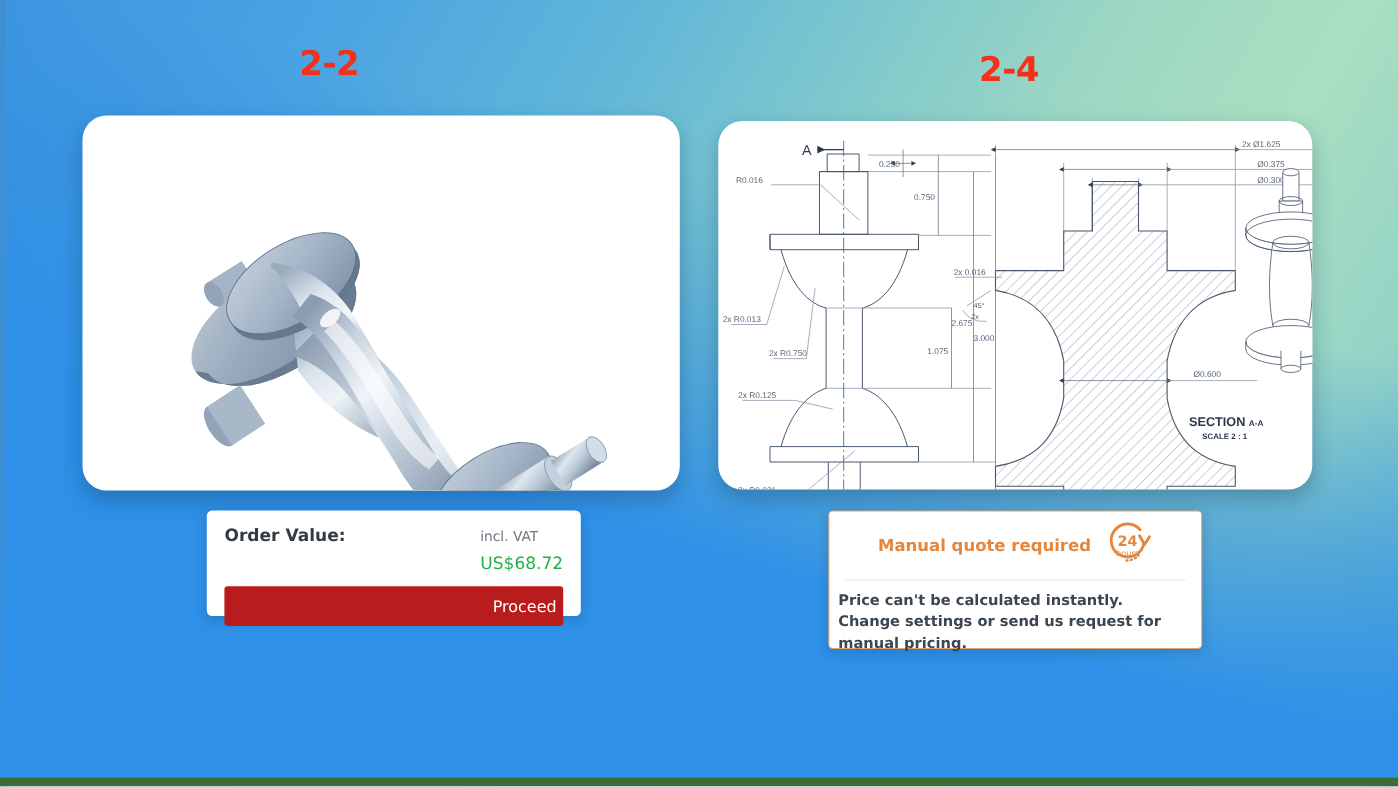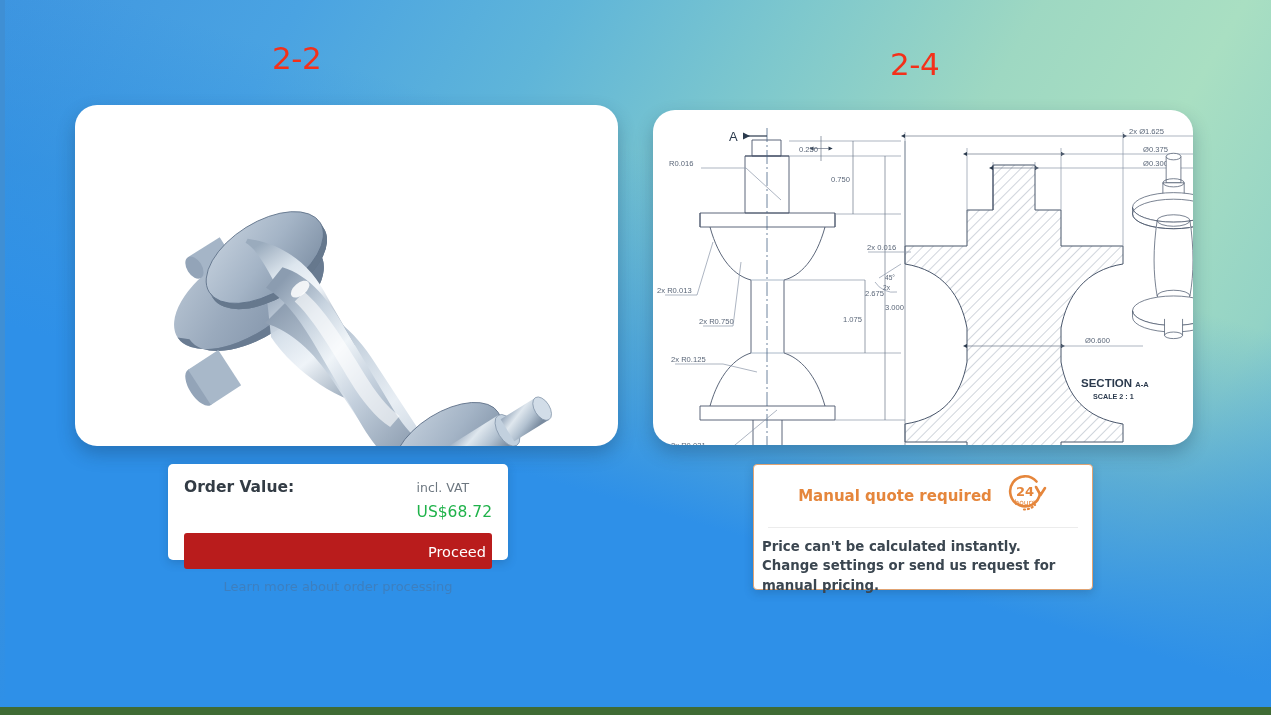--- a/index.html
+++ b/index.html
@@ -37,21 +37,21 @@
     background: #3f6b34;
   }
   #leftedge {
     position: absolute; left: 0; top: 0; width: 5px; height: 100%;
     background: linear-gradient(180deg,#3f8fd4 0%, #3f8fd4 55%, #2e90e8 100%);
   }
   .step-label {
     position: absolute;
     color: #f4301a;
     font-size: 31px;
-    font-weight: normal;
+    font-weight: bold;
     letter-spacing: -0.5px;
     font-family: "DejaVu Sans", sans-serif;
   }
   #label-2-2 { left: 272px; top: 40px; }
   #label-2-3 { left: 890px; top: 46px; }
 
   .view-card {
     position: absolute;
     background: #ffffff;
     border-radius: 22px;
@@ -61,21 +61,21 @@
   #draw-card  { left: 653px; top: 110px; width: 540px; height: 335px; }
 
   #model-card svg, #draw-card svg { display:block; width:100%; height:100%; }
 
   .info-card {
     position: absolute;
     background: #ffffff;
     box-shadow: 0 3px 10px rgba(20,50,80,0.22);
   }
   #order-card {
-    left: 168px; top: 464px; width: 340px; height: 96px;
+    left: 188px; top: 464px; width: 340px; height: 96px;
     border-radius: 5px;
     padding: 0;
   }
   #order-row {
     display: flex; align-items: baseline; justify-content: space-between;
     padding: 14px 16px 2px 16px;
   }
   #order-title {
     font-size: 15.5px; font-weight: bold; color: #333c45;
     font-family: "DejaVu Sans", sans-serif;
@@ -539,21 +539,20 @@
 
   <div class="info-card" id="order-card">
     <div id="order-row">
       <span id="order-title">Order Value:</span>
       <span id="order-right">
         <span id="vat-note">incl. VAT</span>
         <span id="order-amount">US$68.72</span>
       </span>
     </div>
     <button id="proceed-btn">Proceed</button>
-    <a id="learn-link" href="#">Learn more about order processing</a>
   </div>
 
   <div class="info-card" id="quote-card">
     <div id="quote-head">
       <span id="quote-title">Manual quote required</span>
       <span class="badge-24">
         <svg width="46" height="46" viewBox="0 0 46 46">
           <path d="M 34.5 10.5 A 15 15 0 1 0 38 22.5" fill="none" stroke="#e5863c" stroke-width="2.6" stroke-linecap="round"></path>
           <path d="M 34 16 L 38.5 24 L 43 17" fill="none" stroke="#e5863c" stroke-width="2.6" stroke-linecap="round" stroke-linejoin="round"></path>
           <path d="M 22 38.5 A 15 15 0 0 0 33 34" fill="none" stroke="#e5863c" stroke-width="2.2" stroke-linecap="round" stroke-dasharray="1,3"></path>

